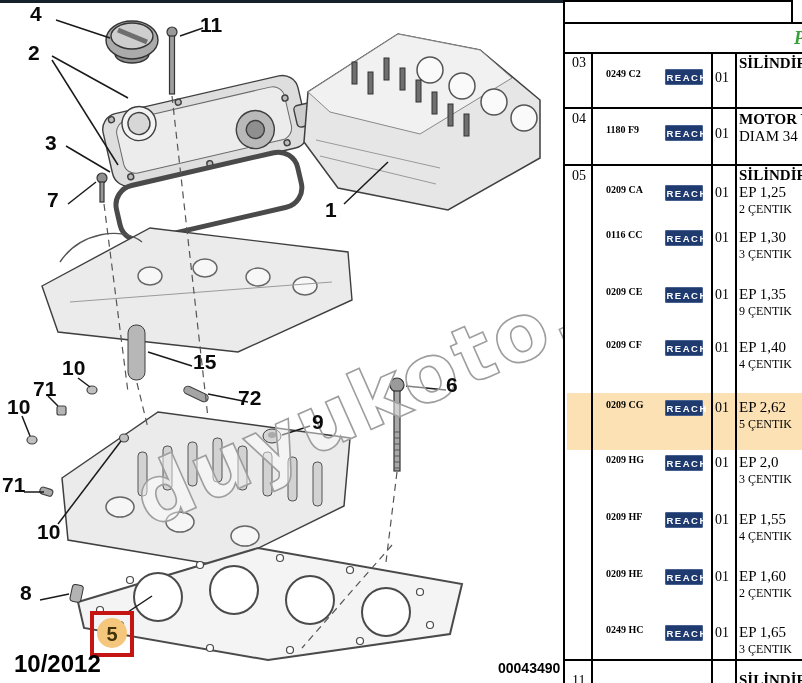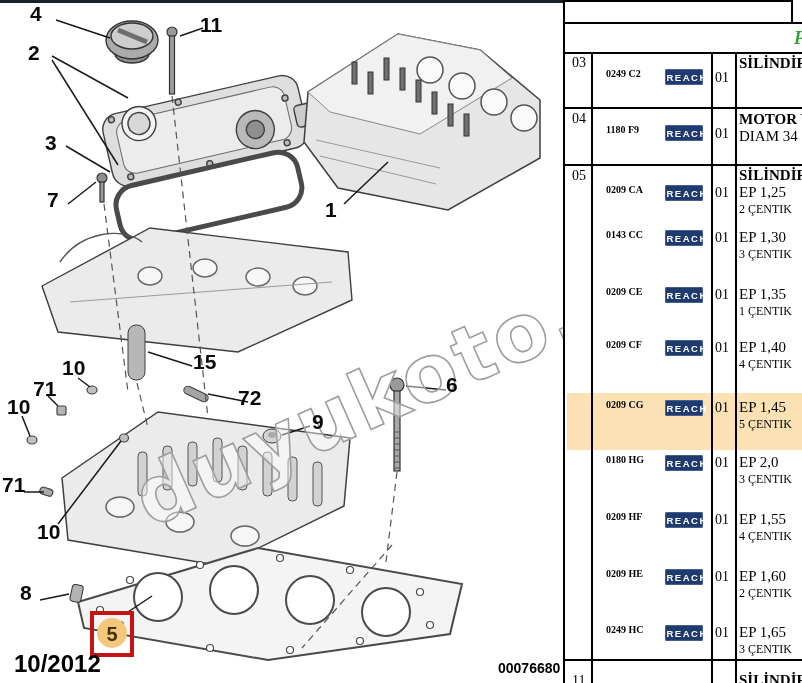--- a/index.html
+++ b/index.html
@@ -241,21 +241,21 @@
         <div class="callout" style="left: 446px; top: 374px;">6</div>
         <div class="callout" style="left: 20px; top: 582px;">8</div>
       </div>
 
     <div id="redbox">
       <div class="circle"></div>
       <div class="num">5</div>
     </div>
 
     <div id="datecode">10/2012</div>
-    <div id="docnum">00076680</div>
+    <div id="docnum">00043490</div>
   </div>
 
   <div id="panel">
     <div class="hline" style="top:0;width:227px;"></div>
     <div class="hline" style="top:22px;"></div>
     <div class="vline" style="left:226px;top:0;bottom:auto;height:22px;"></div>
     <div id="corner-letter">P</div>
 
     <div id="highlight"></div>
 
@@ -291,49 +291,49 @@
 
     <div id="entries">
         <div class="entry" style="top: 184px;">
           <span class="part">0209 CA</span>
           <span class="reach">REACH</span>
           <span class="qty">01</span>
           <span class="ep">EP 1,25</span>
           <span class="notch">2 ÇENTIK</span>
         </div>
         <div class="entry" style="top: 229px;">
-          <span class="part">0143 CC</span>
+          <span class="part">0116 CC</span>
           <span class="reach">REACH</span>
           <span class="qty">01</span>
           <span class="ep">EP 1,30</span>
           <span class="notch">3 ÇENTIK</span>
         </div>
         <div class="entry" style="top: 286px;">
           <span class="part">0209 CE</span>
           <span class="reach">REACH</span>
           <span class="qty">01</span>
           <span class="ep">EP 1,35</span>
-          <span class="notch">1 ÇENTIK</span>
+          <span class="notch">9 ÇENTIK</span>
         </div>
         <div class="entry" style="top: 339px;">
           <span class="part">0209 CF</span>
           <span class="reach">REACH</span>
           <span class="qty">01</span>
           <span class="ep">EP 1,40</span>
           <span class="notch">4 ÇENTIK</span>
         </div>
         <div class="entry" style="top: 399px;">
           <span class="part">0209 CG</span>
           <span class="reach">REACH</span>
           <span class="qty">01</span>
-          <span class="ep">EP 1,45</span>
+          <span class="ep">EP 2,62</span>
           <span class="notch">5 ÇENTIK</span>
         </div>
         <div class="entry" style="top: 454px;">
-          <span class="part">0180 HG</span>
+          <span class="part">0209 HG</span>
           <span class="reach">REACH</span>
           <span class="qty">01</span>
           <span class="ep">EP 2,0</span>
           <span class="notch">3 ÇENTIK</span>
         </div>
         <div class="entry" style="top: 511px;">
           <span class="part">0209 HF</span>
           <span class="reach">REACH</span>
           <span class="qty">01</span>
           <span class="ep">EP 1,55</span>

